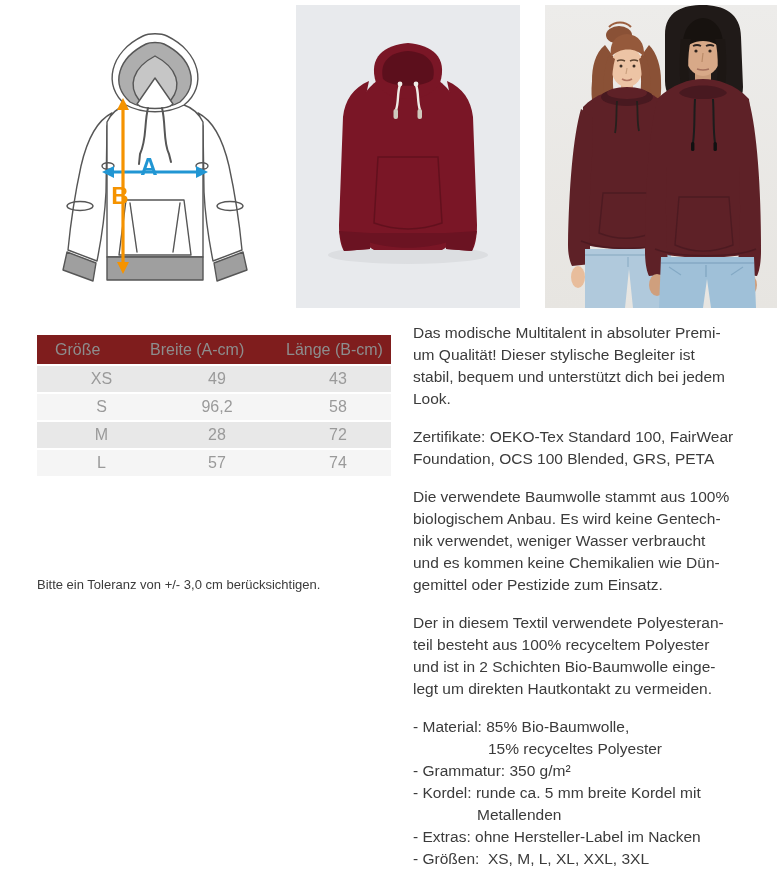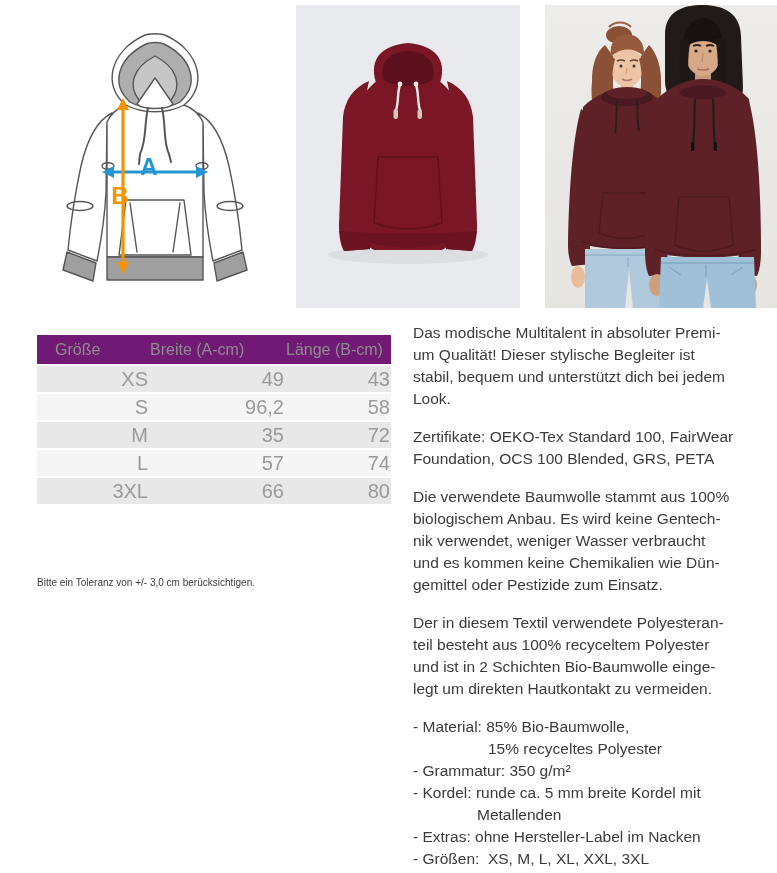--- a/index.html
+++ b/index.html
@@ -13,33 +13,33 @@
   #product-box{left:296px;top:5px;width:224px;height:303px;background:#e8eaed;}
   #models-box{left:545px;top:5px;width:232px;height:303px;background:linear-gradient(#edecea,#e7e5e1);}
   svg{display:block;}
 
   
   #size-table{
     position:absolute;left:37px;top:333px;width:349px;
     border-collapse:separate;border-spacing:0 2px;table-layout:fixed;
   }
   #size-table th{
-    font-weight:400;text-align:left;color:#8d8d8d;background:#701a75;
+    font-weight:400;text-align:left;color:#8d8d8d;background:#7f1d1d;
     font-size:16px;height:27px;
   }
-  #size-table td{color:#9a9a9a;font-size:20px;height:24px;text-align:right;}
+  #size-table td{color:#9a9a9a;font-size:16px;height:24px;text-align:center;}
   #size-table tr.odd td{background:#e8e8e8;}
   #size-table tr.even td{background:#f5f5f5;}
   #size-table th:nth-child(1),#size-table td:nth-child(1){width:93px;padding-left:18px;}
   #size-table th:nth-child(2),#size-table td:nth-child(2){width:134px;}
   #size-table th:nth-child(3),#size-table td:nth-child(3){width:104px;}
 
   #tolerance-note{
     position:absolute;left:37px;top:577px;width:380px;
-    font-size:10px;color:#3b3b3b;
+    font-size:13px;color:#3b3b3b;
   }
 
   
   #description{
     position:absolute;left:413px;top:322px;width:366px;
     font-size:15.5px;line-height:22px;color:#3b3b3b;
   }
   #description .para{margin:0 0 16px 0;}
   #description .line{white-space:pre-wrap;}
   #spec-list .line.indent1{padding-left:75px;}
@@ -209,32 +209,27 @@
         <td>49</td>
         <td>43</td>
       </tr>
       <tr class="even">
         <td>S</td>
         <td>96,2</td>
         <td>58</td>
       </tr>
       <tr class="odd">
         <td>M</td>
-        <td>35</td>
+        <td>28</td>
         <td>72</td>
       </tr>
       <tr class="even">
         <td>L</td>
         <td>57</td>
         <td>74</td>
-      </tr>
-      <tr class="odd">
-        <td>3XL</td>
-        <td>66</td>
-        <td>80</td>
       </tr>
     </tbody>
 </table>
 
 <div id="tolerance-note">Bitte ein Toleranz von +/- 3,0 cm berücksichtigen.</div>
 
 <div id="description">
   <div id="paragraphs">
       <div class="para">
         <div class="line">Das modische Multitalent in absoluter Premi-</div>

